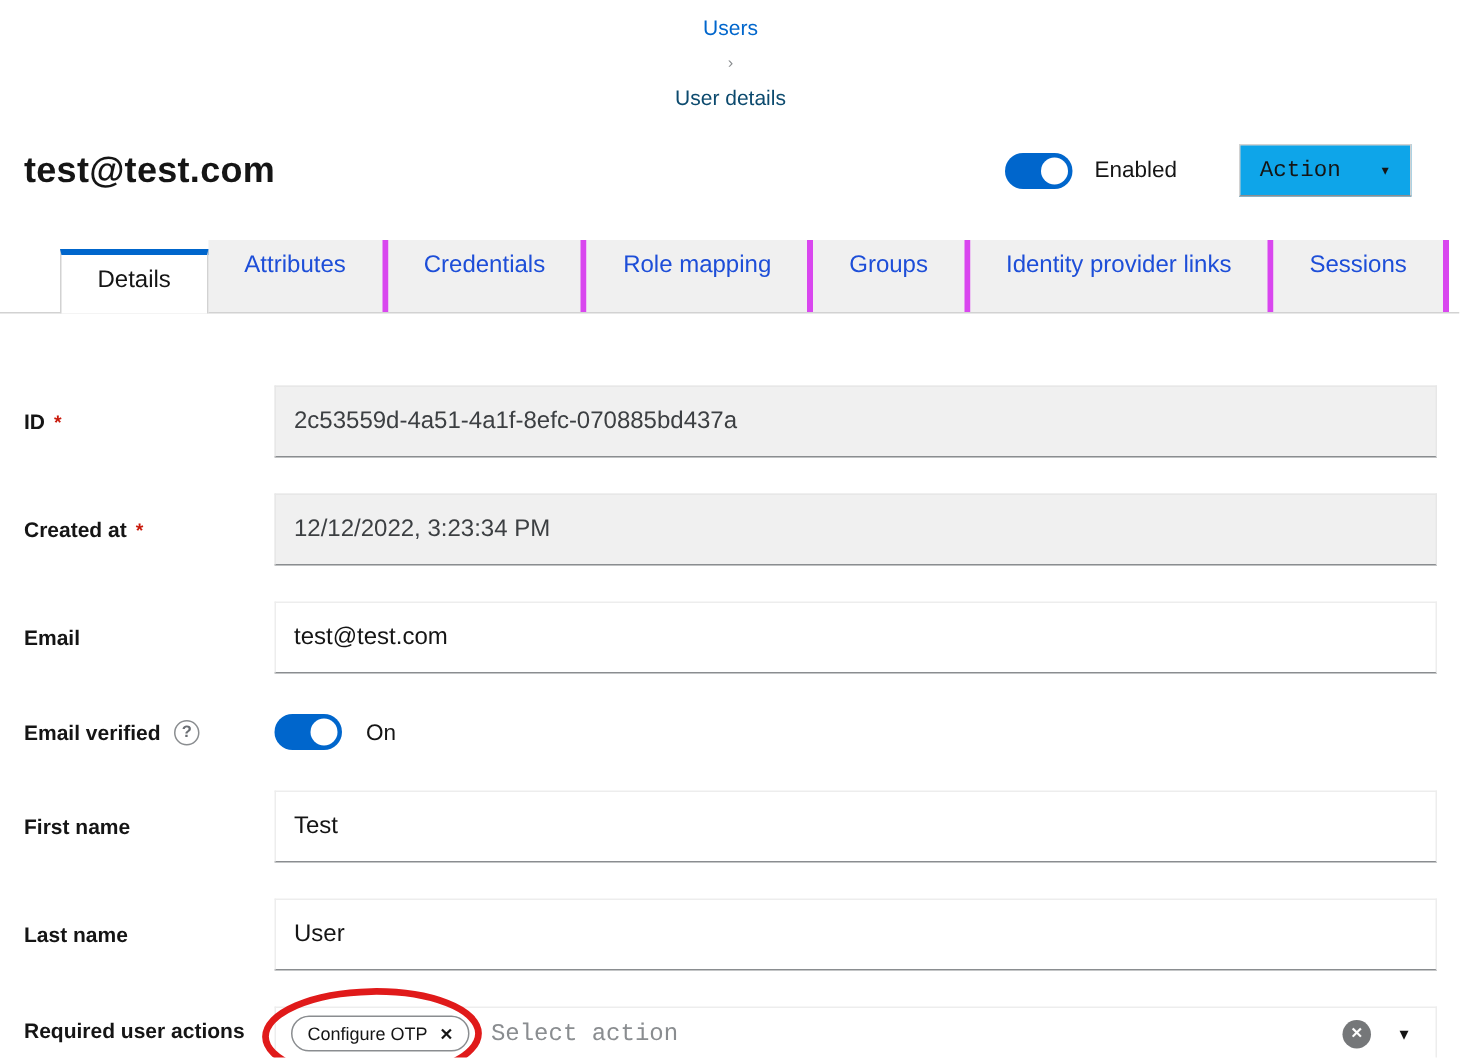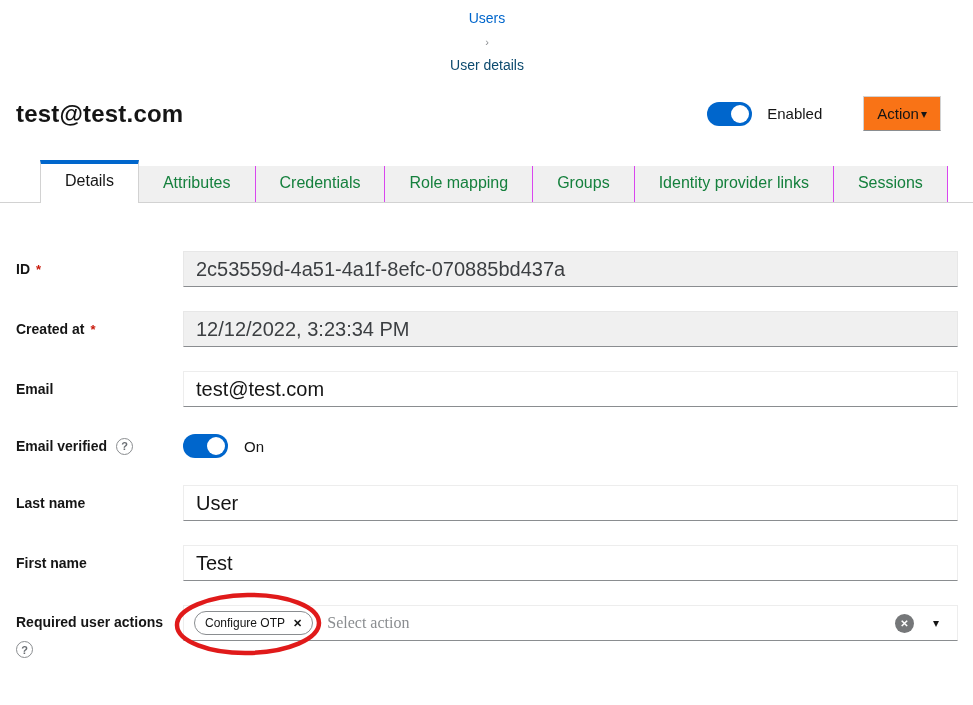--- a/index.html
+++ b/index.html
@@ -34,37 +34,37 @@
     border: none; flex: none;
   }
   .switch .knob {
     position: absolute; right: 3px; top: 3px;
     width: 18px; height: 18px; border-radius: 50%; background: #fff;
   }
   .switch-label { margin-left: 15px; font-size: 15px; }
 
   .action-btn {
     margin-left: 41px;
-    display: flex; align-items: center; gap: 2px;
-    background: #f97316;
+    display: flex; align-items: center; gap: 26px;
+    background: #0ea5e9;
     border: 1px solid #d2d2d2; border-bottom-color: #8a8d90;
     padding: 8px 13px; font-size: 15px; color: #151515; cursor: pointer;
-    font-family: Liberation Sans, sans-serif;
+    font-family: Liberation Mono, monospace;
   }
   .caret-glyph { font-size: 12px; color: #151515; line-height: 1; }
 
   
   .tabs {
     display: flex; align-items: flex-end;
     margin-top: 29px; padding-left: 40px;
     border-bottom: 1px solid #d2d2d2;
   }
   .tab {
-    font-size: 16px; padding: 8px 24px 10px; color: #15803d;
-    background: #f0f0f0; border-right: 1px solid #d946ef;
+    font-size: 16px; padding: 8px 24px 22px; color: #1d4ed8;
+    background: #f0f0f0; border-right: 4px solid #d946ef;
     cursor: pointer; white-space: nowrap;
   }
   .tab.active {
     background: #fff; color: #151515;
     border-top: 4px solid #0066cc;
     border-left: 1px solid #d2d2d2; border-right: 1px solid #d2d2d2;
     padding: 8px 24px 13px;
     margin-bottom: -1px; position: relative; z-index: 1;
   }
 
@@ -78,21 +78,21 @@
   .req-star { color: #c9190b; font-size: 13px; margin-left: 6px; font-weight: bold; }
   .help-icon {
     display: inline-flex; align-items: center; justify-content: center;
     width: 17px; height: 17px; border: 1px solid #8a8d90; border-radius: 50%;
     color: #6a6e73; font-size: 11px; font-weight: bold;
     margin-left: 9px; cursor: pointer; flex: none;
   }
   .label-col.top-stack .help-icon { margin-left: 0; margin-top: 10px; }
 
   .text-input {
-    flex: 1; height: 36px; font-size: 20px; color: #151515;
+    flex: 1; height: 48px; font-size: 16px; color: #151515;
     padding: 0 12px; font-family: inherit;
     background: #fff;
     border: 1px solid #ededed; border-bottom: 1px solid #8a8d90;
     outline: none;
   }
   .text-input.readonly {
     background: #f0f0f0;
     border-color: #e7e7e7; border-bottom-color: #8a8d90;
     color: #3c3f42;
   }
@@ -113,21 +113,21 @@
     display: flex; align-items: center; gap: 8px;
     border: 1px solid #8a8d90; border-radius: 12px;
     background: #fff; padding: 4px 10px;
     font-size: 12px; color: #151515; flex: none;
     position: relative; z-index: 1;
   }
   .chip-close { font-size: 11px; font-weight: bold; color: #151515; cursor: pointer; }
   .typeahead-input {
     flex: 1; border: none; outline: none; background: transparent;
     font-size: 16px; color: #151515; margin-left: 14px; min-width: 40px;
-    font-family: Liberation Serif, serif;
+    font-family: Liberation Mono, monospace;
   }
   .typeahead-input::placeholder { color: #8a8d90; opacity: 1; }
   .clear-btn {
     width: 19px; height: 19px; border-radius: 50%;
     background: #757779; color: #fff;
     display: flex; align-items: center; justify-content: center;
     font-size: 10px; font-weight: bold; cursor: pointer; flex: none;
   }
   .select-caret { margin: 0 8px 0 19px; cursor: pointer; }
   .annotation-ellipse {
@@ -215,30 +215,30 @@
     <div class="toggle-cell">
       <span class="switch" role="switch" aria-checked="true">
         <span class="knob"></span>
       </span>
       <span class="toggle-state">On</span>
     </div>
   </div>
 
   <div class="form-row">
     <div class="label-col">
+      <span class="field-label">First name</span>
+    </div>
+    <input class="text-input" value="Test" style="">
+  </div>
+
+  <div class="form-row">
+    <div class="label-col">
       <span class="field-label">Last name</span>
     </div>
     <input class="text-input" value="User" style="">
-  </div>
-
-  <div class="form-row">
-    <div class="label-col">
-      <span class="field-label">First name</span>
-    </div>
-    <input class="text-input" value="Test" style="">
   </div>
 
   <div class="form-row">
     <div class="label-col top-stack">
       <span class="field-label">Required user actions</span>
       <br>
       <span class="help-icon">?</span>
     </div>
     <div class="select-wrap">
       <span class="chip">

